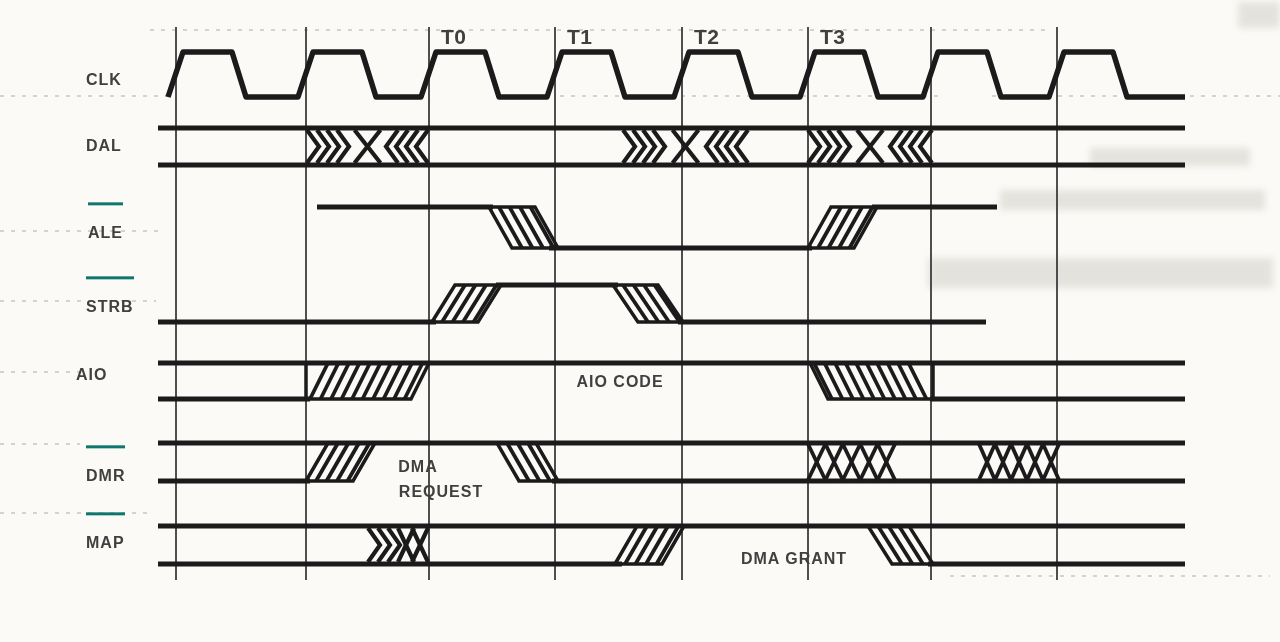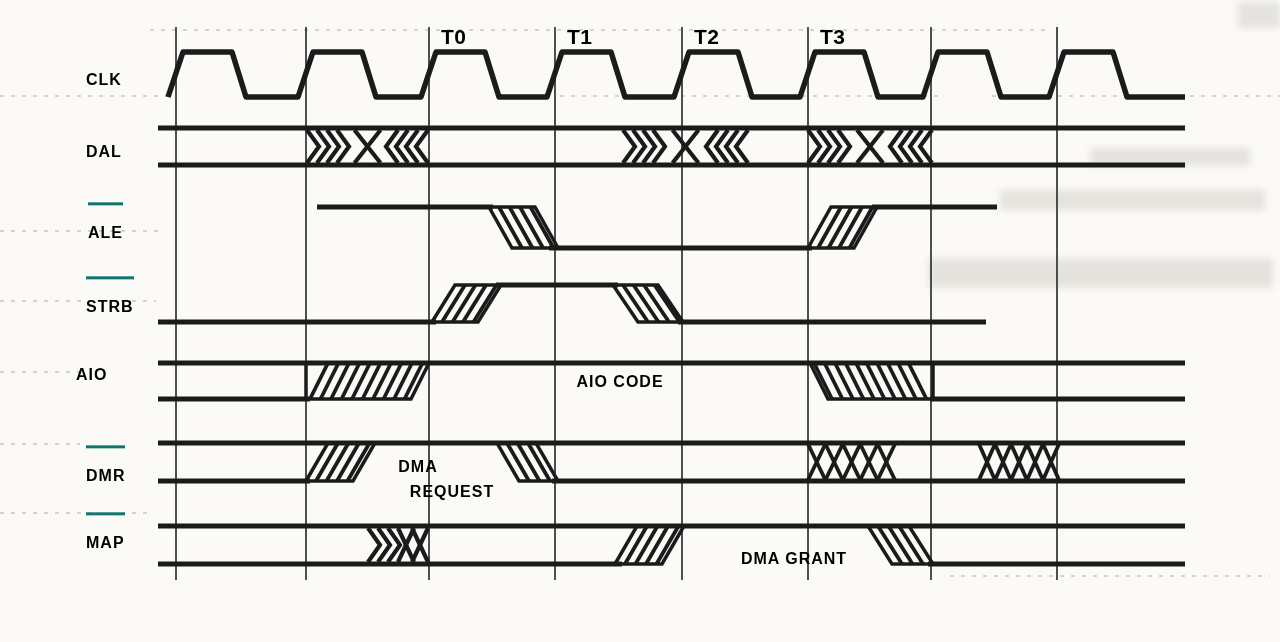--- a/index.html
+++ b/index.html
@@ -1,21 +1,21 @@
 <!DOCTYPE html>
 <html><head>
 <meta charset="utf-8">
 <style>
   html,body{margin:0;padding:0;background:#e8e6e1;}
   .stage{
     position:relative;width:1280px;height:642px;background:#fbfaf7;
     overflow:hidden;font-family:"Liberation Sans",sans-serif;
   }
   #wave{position:absolute;left:0;top:0;}
-  #labels div{position:absolute;color:#000000;font-weight:bold;line-height:1;}
+  #labels div{position:absolute;color:#404040;font-weight:bold;line-height:1;}
   .sig-label{transform:translateY(-50%);font-size:16px;letter-spacing:1px;white-space:nowrap;}
   .sig-label .ol{display:inline-block;border-top:3px solid #0f766e;padding-top:20px;line-height:1.02;}
   .t-label{font-size:21px;letter-spacing:0.5px;}
   .annot{transform:translate(-50%,-50%);font-size:16px;letter-spacing:1px;white-space:nowrap;text-align:center;}
 </style>
 </head>
 <body>
 
 <div class="stage">
   <svg id="wave" width="1280" height="642" viewBox="0 0 1280 642">
@@ -195,28 +195,28 @@
         <polyline points="378,528 390,545 378,562" fill="none" stroke="#1b1b1b" stroke-width="4.2"></polyline>
         <polyline points="388,528 400,545 388,562" fill="none" stroke="#1b1b1b" stroke-width="4.2"></polyline>
         <line x1="398" y1="528" x2="414" y2="562" stroke="#1b1b1b" stroke-width="4.2"></line>
         <line x1="414" y1="528" x2="398" y2="562" stroke="#1b1b1b" stroke-width="4.2"></line>
         <line x1="412" y1="528" x2="428" y2="562" stroke="#1b1b1b" stroke-width="4.2"></line>
         <line x1="428" y1="528" x2="412" y2="562" stroke="#1b1b1b" stroke-width="4.2"></line>
       </g>
     </svg>
   <div id="labels">
       <div class="sig-label" style="left: 86px; top: 80px;"><span>CLK</span></div>
-      <div class="sig-label" style="left: 86px; top: 152px;"><span>DAL</span></div>
+      <div class="sig-label" style="left: 86px; top: 146px;"><span>DAL</span></div>
       <div class="sig-label" style="left: 88px; top: 222px;"><span class="ol">ALE</span></div>
       <div class="sig-label" style="left: 86px; top: 296px;"><span class="ol">STRB</span></div>
       <div class="sig-label" style="left: 76px; top: 375px;"><span>AIO</span></div>
       <div class="sig-label" style="left: 86px; top: 465px;"><span class="ol">DMR</span></div>
       <div class="sig-label" style="left: 86px; top: 532px; text-align: right;"><span class="ol">MAP</span></div>
       <div class="t-label" style="left: 441px; top: 26px;">T0</div>
       <div class="t-label" style="left: 567px; top: 26px;">T1</div>
       <div class="t-label" style="left: 694px; top: 26px;">T2</div>
       <div class="t-label" style="left: 820px; top: 26px;">T3</div>
       <div class="annot" style="left: 620px; top: 382px;">AIO CODE</div>
       <div class="annot" style="left: 418px; top: 467px;">DMA</div>
-      <div class="annot" style="left: 452px; top: 492px;">REQUEST</div>
+      <div class="annot" style="left: 441px; top: 492px;">REQUEST</div>
       <div class="annot" style="left: 758px; top: 559px; margin-left: 36px;">DMA GRANT</div>
     </div>
 </div>
 
 </body></html>

